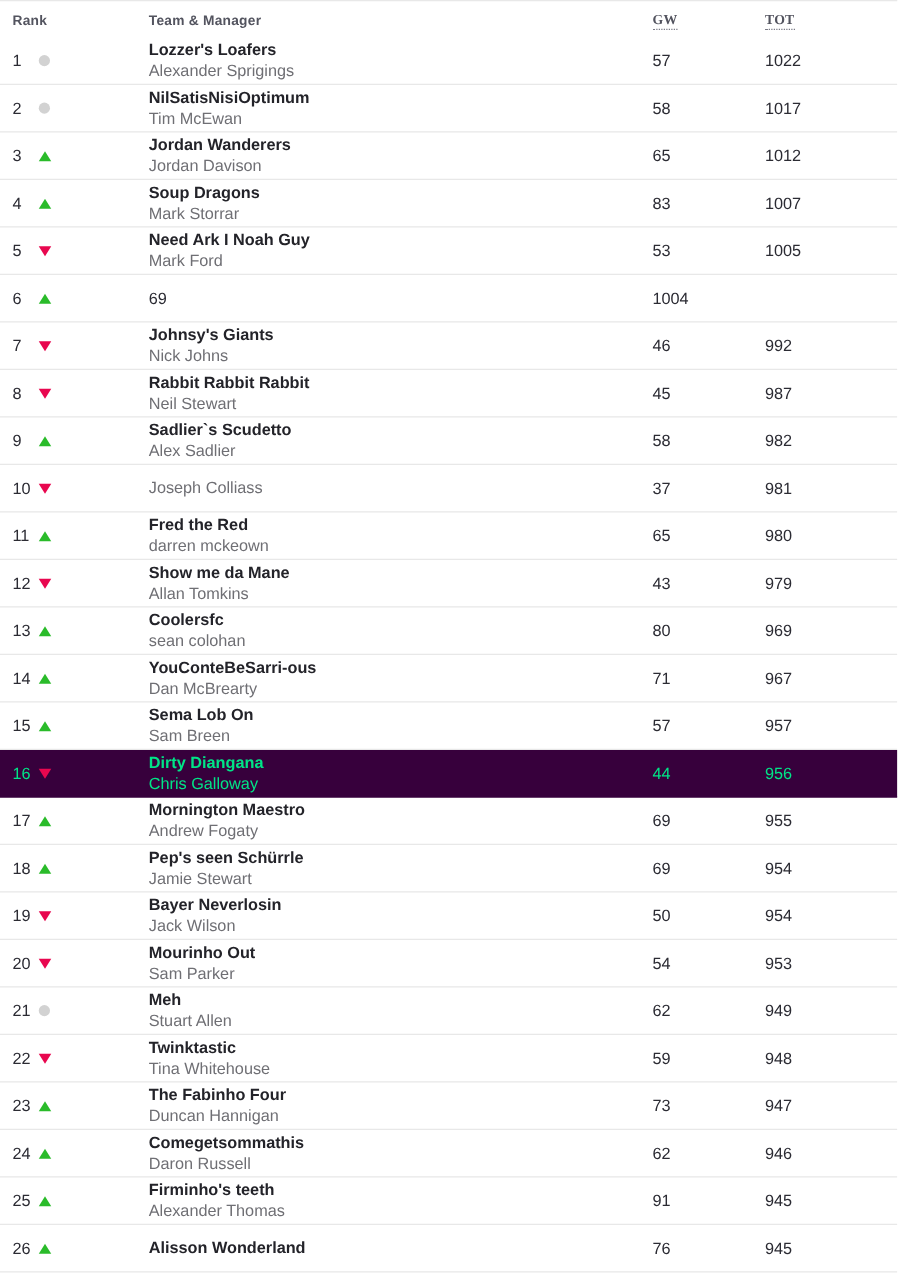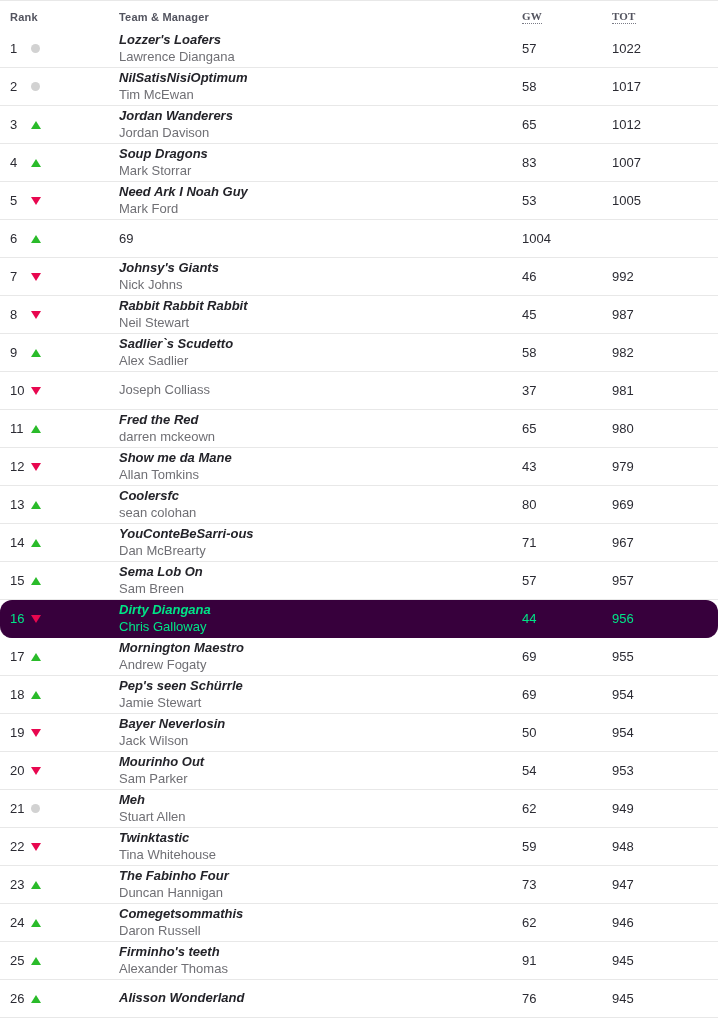--- a/index.html
+++ b/index.html
@@ -75,35 +75,33 @@
     border-radius: 50%;
     background: var(--movement-same);
     border: none;
   }
   .team-cell { line-height: 1.25; }
   .team-name {
     font-size: 13px;
     font-weight: bold;
     color: #232329;
     cursor: pointer;
-    font-style: italic;
   }
   .manager-name {
     font-size: 13px;
     color: #6f6f74;
   }
   .gw-cell, .tot-cell {
     font-size: 13px;
     color: #2b2b33;
   }
   
   .row.highlight {
     background: var(--highlight-bg);
     border-bottom-color: var(--highlight-bg);
-    border-radius: 12px;
   }
   .row.highlight .rank-num,
   .row.highlight .team-name,
   .row.highlight .manager-name,
   .row.highlight .gw-cell,
   .row.highlight .tot-cell {
     color: var(--highlight-text);
   }
 </style>
 </head>
@@ -123,21 +121,21 @@
   </div>
 
   <div id="rows">
   <div class="row mv-same">
     <div class="cell rank-cell">
       <span class="rank-num">1</span>
       <span class="mov"></span>
     </div>
     <div class="cell team-cell">
       <div class="team-name">Lozzer's Loafers</div>
-      <div class="manager-name">Lawrence Diangana</div>
+      <div class="manager-name">Alexander Sprigings</div>
     </div>
     <div class="cell gw-cell">57</div>
     <div class="cell tot-cell">1022</div>
   </div>
 
   <div class="row mv-same">
     <div class="cell rank-cell">
       <span class="rank-num">2</span>
       <span class="mov"></span>
     </div>

